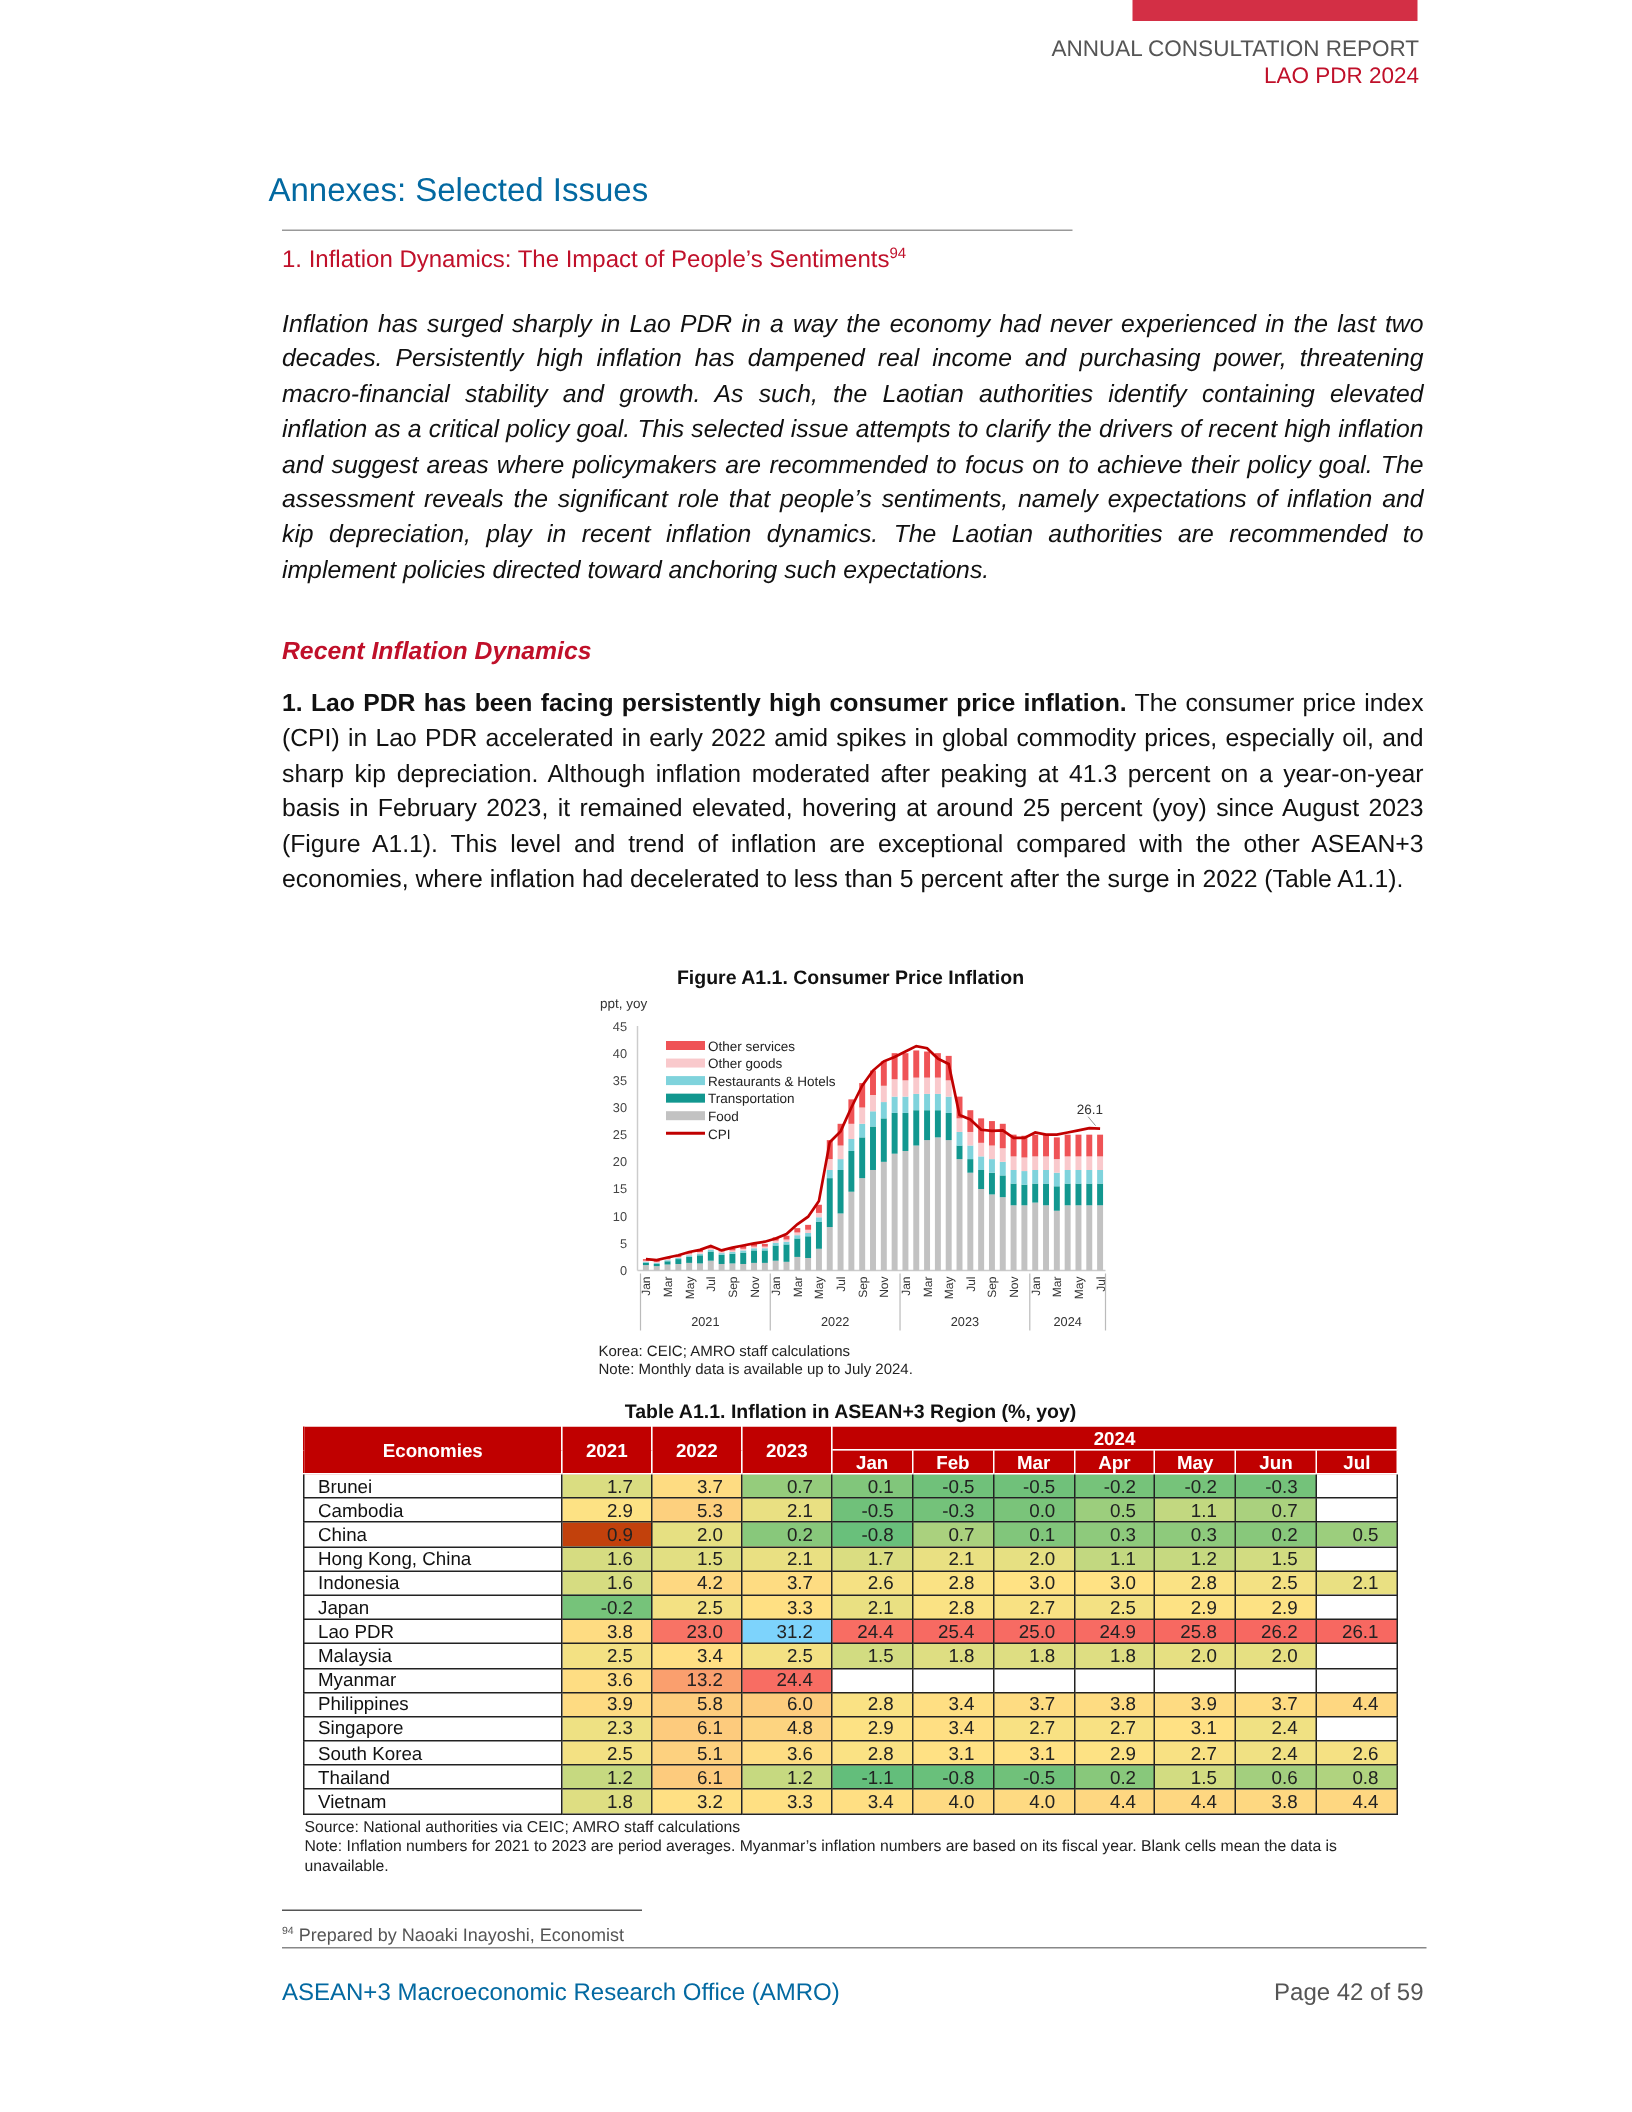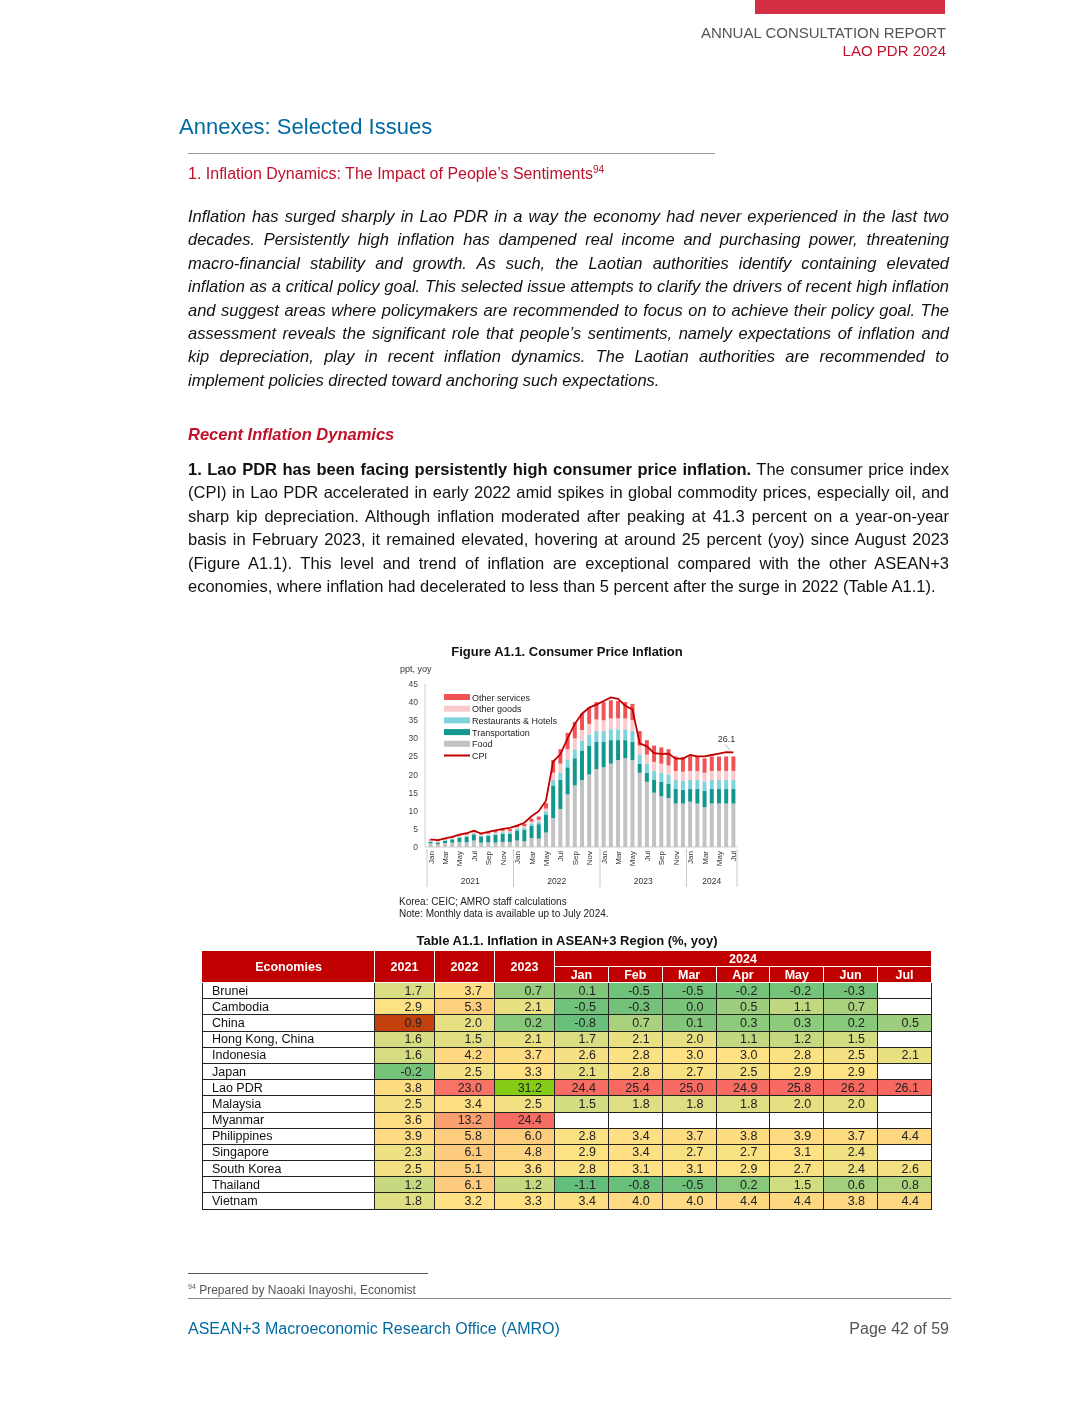--- a/index.html
+++ b/index.html
@@ -429,21 +429,21 @@
         <td class="v" style="background: rgb(248, 225, 131);">2.7</td>
         <td class="v" style="background: rgb(243, 225, 131);">2.5</td>
         <td class="v" style="background: rgb(253, 226, 132);">2.9</td>
         <td class="v" style="background: rgb(253, 226, 132);">2.9</td>
         <td class="v" style="background: rgb(255, 255, 255);"></td>
       </tr>
       <tr>
         <td class="name">Lao PDR</td>
         <td class="v" style="background: rgb(254, 220, 130);">3.8</td>
         <td class="v" style="background: rgb(248, 115, 101);">23.0</td>
-        <td class="v" style="background: #84cc16;">31.2</td>
+        <td class="v" style="background: #7dd3fc;">31.2</td>
         <td class="v" style="background: rgb(248, 109, 99);">24.4</td>
         <td class="v" style="background: rgb(247, 106, 98);">25.4</td>
         <td class="v" style="background: rgb(247, 107, 99);">25.0</td>
         <td class="v" style="background: rgb(247, 107, 99);">24.9</td>
         <td class="v" style="background: rgb(247, 105, 97);">25.8</td>
         <td class="v" style="background: rgb(247, 104, 97);">26.2</td>
         <td class="v" style="background: rgb(247, 104, 97);">26.1</td>
       </tr>
       <tr>
         <td class="name">Malaysia</td>
@@ -532,19 +532,21 @@
         <td class="v" style="background: rgb(254, 218, 130);">4.0</td>
         <td class="v" style="background: rgb(254, 218, 130);">4.0</td>
         <td class="v" style="background: rgb(254, 215, 129);">4.4</td>
         <td class="v" style="background: rgb(254, 215, 129);">4.4</td>
         <td class="v" style="background: rgb(254, 216, 129);">3.8</td>
         <td class="v" style="background: rgb(254, 215, 129);">4.4</td>
       </tr>
     </tbody>
 </table>
 <div class="tbl-src">
+  <div>Source: National authorities via CEIC; AMRO staff calculations</div>
+  <div>Note: Inflation numbers for 2021 to 2023 are period averages. Myanmar’s inflation numbers are based on its fiscal year. Blank cells mean the data is unavailable.</div>
 </div>
 
 <div class="fn-rule"></div>
 <div class="fn"><sup>94</sup> <span>Prepared by Naoaki Inayoshi, Economist</span></div>
 <div class="foot-rule"></div>
 <div class="foot-l">ASEAN+3 Macroeconomic Research Office (AMRO)</div>
 <div class="foot-r">Page 42 of 59</div>
 
 </body></html>

